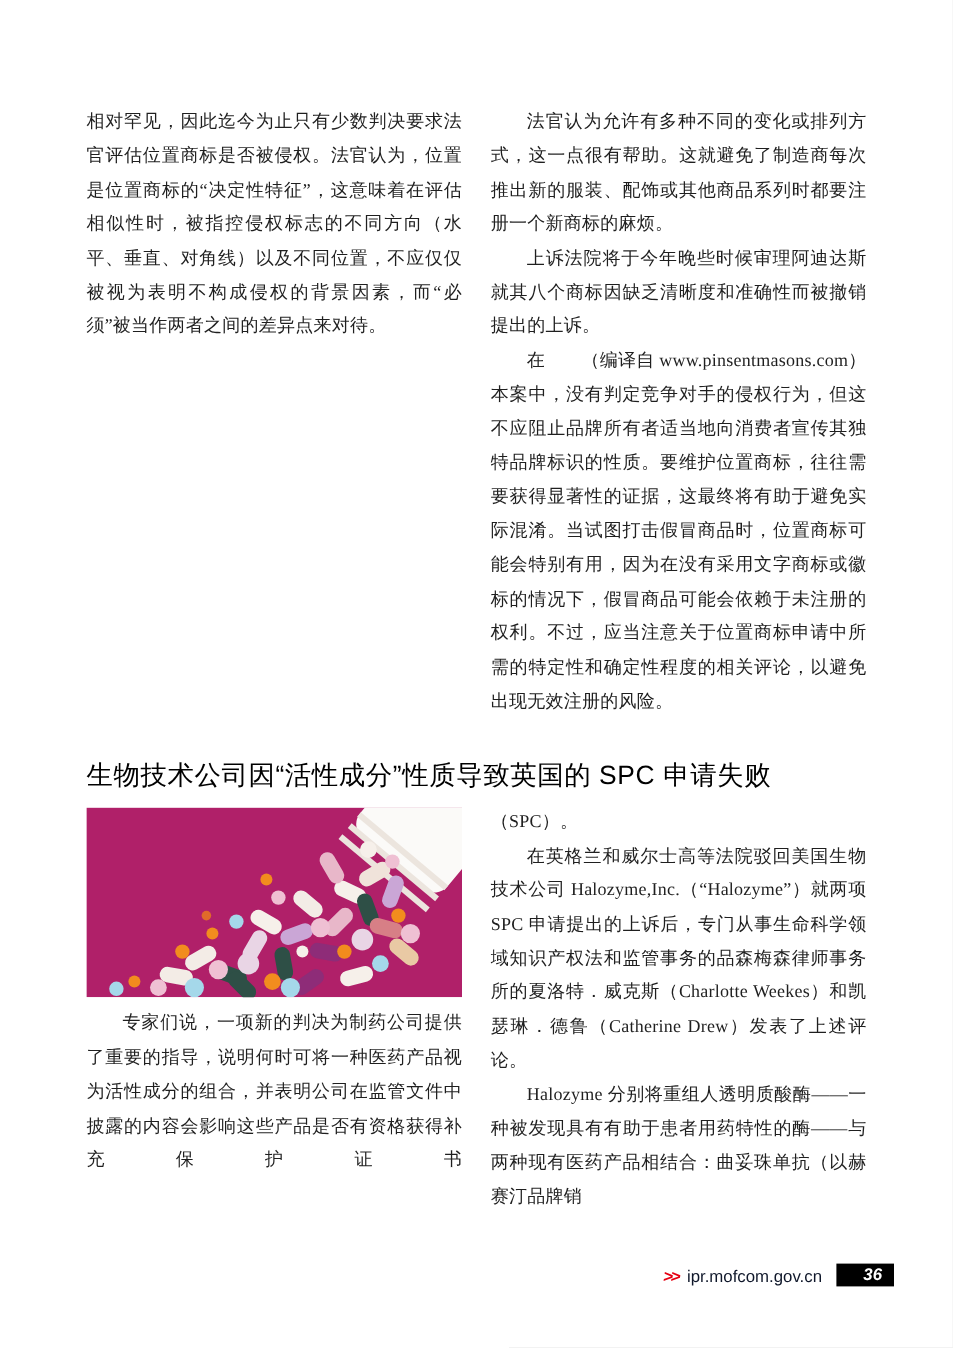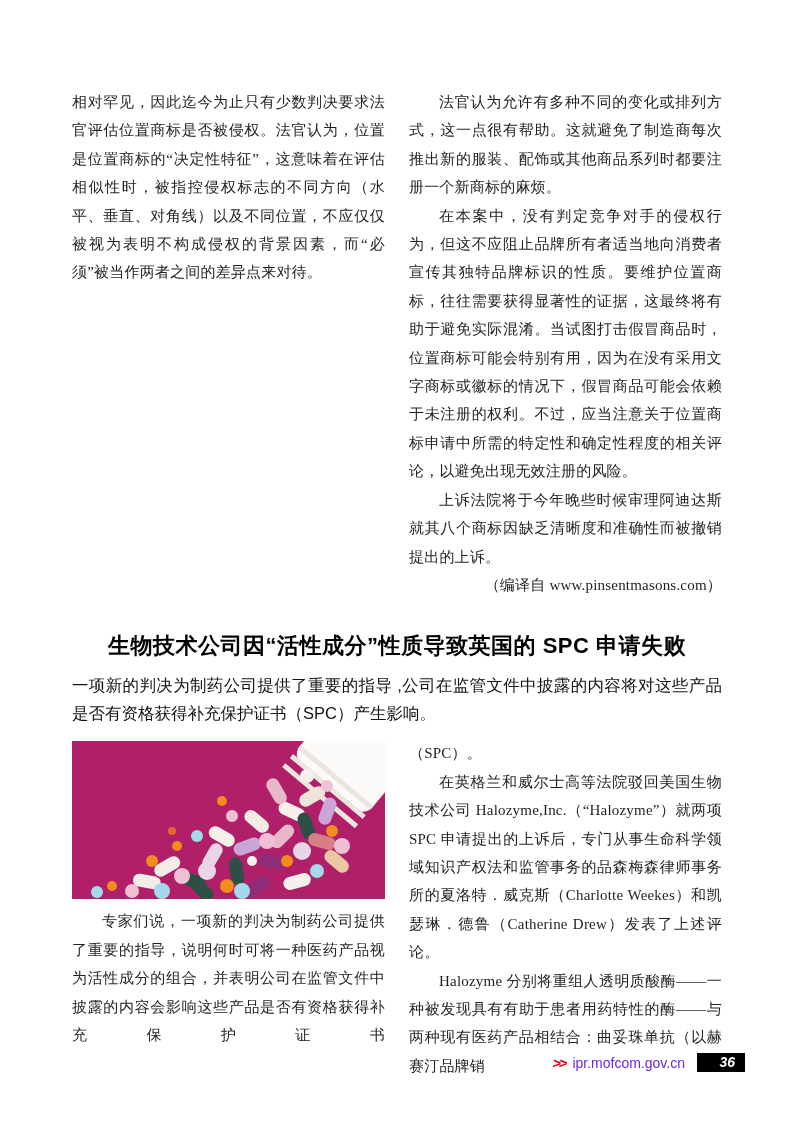--- a/index.html
+++ b/index.html
@@ -22,25 +22,24 @@
     line-height:28.4px;
     text-align:justify;
     letter-spacing:0.2px;
   }
   .col p.indent { text-indent:2em; }
   .col p.stretch { text-align-last:justify; }
   .attribution { float:right; }
   .sec2-head { margin-top:32px; }
   .sec2-title {
     font-family:"Liberation Sans", sans-serif;
-    font-size:22px; font-weight:700;
+    font-size:22px; font-weight:400;
     color:#000;
     margin:0 0 10px 0;
     letter-spacing:0.5px;
-    text-align:center;
   }
   .sec2-subtitle {
     font-family:"Liberation Sans", sans-serif;
     font-size:16.5px; font-weight:400;
     line-height:28px;
     color:#111;
     margin:0 0 12px 0;
     text-align:justify;
   }
   figure.photo { margin:2px 0 8px 0; width:313px; height:158px; }
@@ -51,47 +50,46 @@
     display:flex; align-items:center;
     font-family:"Liberation Sans", sans-serif;
   }
   .chevrons {
     color:#e60012;
     font-size:14px; font-weight:700;
     letter-spacing:-2px;
     margin-right:7px;
     transform:skewX(-8deg);
   }
-  .footer-url { font-size:14px; color:#6d28d9; margin-right:12px; }
+  .footer-url { font-size:14px; color:#0f172a; margin-right:12px; }
   .pagenum {
     background:#000; color:#fff;
     font-size:14px; font-weight:700;
     padding:1px 10px 2px 16px;
     min-width:22px; text-align:right;font-style:italic;
   }
 </style>
 </head>
 <body>
 
 <div class="page">
 
   <section class="cols">
     <div class="col">
       <p>相对罕见，因此迄今为止只有少数判决要求法官评估位置商标是否被侵权。法官认为，位置是位置商标的“决定性特征”，这意味着在评估相似性时，被指控侵权标志的不同方向（水平、垂直、对角线）以及不同位置，不应仅仅被视为表明不构成侵权的背景因素，而“必须”被当作两者之间的差异点来对待。</p>
     </div>
     <div class="col">
       <p class="indent">法官认为允许有多种不同的变化或排列方式，这一点很有帮助。这就避免了制造商每次推出新的服装、配饰或其他商品系列时都要注册一个新商标的麻烦。</p>
+      <p class="indent"><span>上诉法院将于今年晚些时候审理阿迪达斯就其八个商标因缺乏清晰度和准确性而被撤销提出的上诉。</span><span class="attribution">（编译自 www.pinsentmasons.com）</span></p>
       <p class="indent">在本案中，没有判定竞争对手的侵权行为，但这不应阻止品牌所有者适当地向消费者宣传其独特品牌标识的性质。要维护位置商标，往往需要获得显著性的证据，这最终将有助于避免实际混淆。当试图打击假冒商品时，位置商标可能会特别有用，因为在没有采用文字商标或徽标的情况下，假冒商品可能会依赖于未注册的权利。不过，应当注意关于位置商标申请中所需的特定性和确定性程度的相关评论，以避免出现无效注册的风险。</p>
-      <p class="indent"><span>上诉法院将于今年晚些时候审理阿迪达斯就其八个商标因缺乏清晰度和准确性而被撤销提出的上诉。</span><span class="attribution">（编译自 www.pinsentmasons.com）</span></p>
     </div>
   </section>
 
   <section class="sec2-head">
     <h1 class="sec2-title">生物技术公司因“活性成分”性质导致英国的 SPC 申请失败</h1>
-    <p class="sec2-subtitle">一项新的判决为制药公司提供了重要的指导 ,公司在监管文件中披露的内容将对这些产品是否有资格获得补充保护证书（SPC）产生影响。</p>
 
     <div class="cols">
       <div class="col">
         <figure class="photo">
           <svg viewBox="0 0 313 158" width="313" height="158" xmlns="http://www.w3.org/2000/svg">
             <rect width="313" height="158" fill="#b02069"></rect>
 
             <g transform="rotate(40 290 -10)">
               <rect x="252" y="-120" width="95" height="175" rx="14" fill="#fbfaf8"></rect>
               <rect x="252" y="40" width="95" height="5" fill="#ece5de"></rect>

